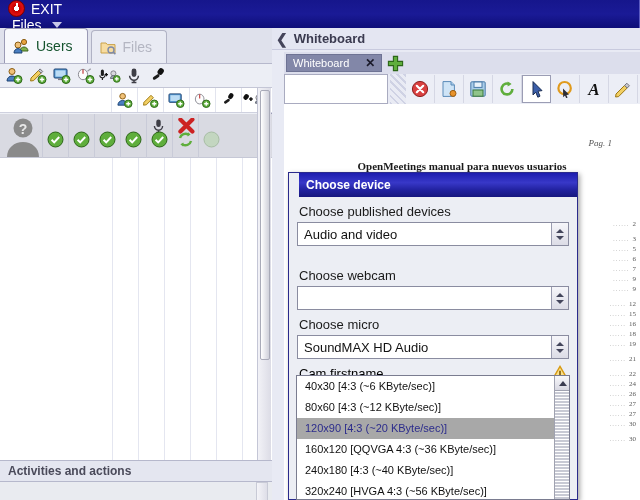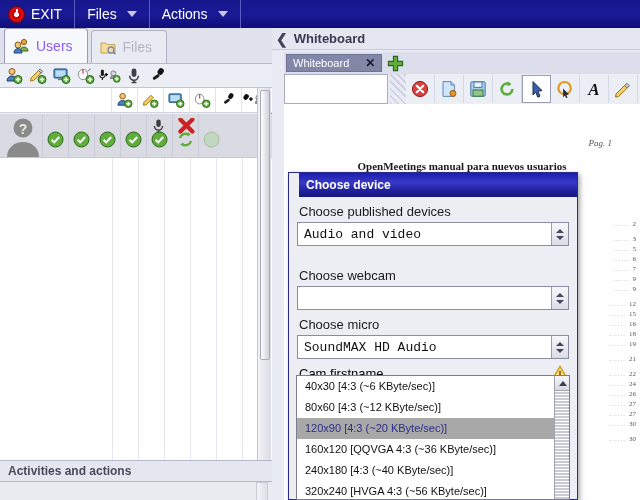--- a/index.html
+++ b/index.html
@@ -9,21 +9,21 @@
     overflow: hidden;
     font-family: "Liberation Sans", sans-serif;
     background: #ffffff;
   }
   #app { position: relative; width: 640px; height: 500px; background: #fff; }
 
   
   .menubar {
     position: absolute; left: 0; top: 0; width: 640px; height: 28px;
     background: linear-gradient(to bottom, #16168c 0%, #1a1a96 50%, #0e0e78 100%);
-    display: flex; align-items: stretch;
+    display: flex; align-items: stretch; flex-direction: column;
   }
   .menu-item {
     display: flex; align-items: center; gap: 6px;
     padding: 0 12px; color: #ffffff; font-size: 14px;
     border-right: 1px solid #5a5ac0;
     white-space: nowrap;
   }
   .menu-item.first { border-left: none; padding-left: 8px; }
   .menu-spacer { flex: 1; border-right: none; }
   .exit-glyph {
@@ -51,21 +51,21 @@
     position: absolute; left: 0; top: 0; width: 272px; height: 36px;
     background: #dfe1ec; border-bottom: 1px solid #b6b8cc;
     display: flex; align-items: flex-end; padding-left: 4px; gap: 3px;
   }
   .tab {
     display: flex; align-items: center; gap: 6px;
     height: 33px; padding: 0 14px 0 8px;
     border: 1px solid #b0b2c4; border-bottom: none;
     border-radius: 4px 4px 0 0; font-size: 14px;
   }
-  .tab.active { background: #f7f8fc; color: #8b5cf6; height: 35px; border-color: #9a9ab5; }
+  .tab.active { background: #f7f8fc; color: #14532d; height: 35px; border-color: #9a9ab5; }
   .tab.inactive { background: #e9ebf3; color: #b4b6c2; }
 
   .ico { display: inline-block; position: relative; flex: 0 0 auto; }
   .ico svg { display: block; }
 
   .toolrow {
     position: absolute; left: 0; top: 36px; width: 272px; height: 24px;
     background: #eceef5; border-bottom: 1px solid #c4c6d6;
     display: flex; align-items: center; gap: 2px; padding-left: 3px;
   }
@@ -165,21 +165,21 @@
   .dialog {
     position: absolute; left: 288px; top: 172px; width: 290px; height: 328px;
     background: #eceef4; border: 1px solid #2a2a8c; box-shadow: 2px 2px 5px rgba(0,0,0,.35);
   }
   .dlg-title {
     height: 24px; background: linear-gradient(to bottom, #1c1cae 0%, #3838c8 40%, #2222a0 70%, #16167e 100%);
     color: #fff; font-size: 12px; font-weight: bold; display: flex; align-items: center; padding-left: 7px; margin-left: 10px;
   }
   .dlg-body { position: relative; padding: 0 8px; }
   .fld-label { font-size: 13px; color: #1a1a1a; margin: 7px 0 3px 2px; }
-  .combo { position: relative; height: 24px; background: #fff; border: 1px solid #8a8ca0; display: flex; align-items: center; font-family: Liberation Mono, monospace; }
+  .combo { position: relative; height: 24px; background: #fff; border: 1px solid #8a8ca0; display: flex; align-items: center; }
   .combo-val { font-size: 13px; color: #111; padding-left: 6px; white-space: nowrap; overflow: hidden; }
   .combo-arrows {
     position: absolute; right: 0; top: 0; width: 17px; height: 22px;
     background: linear-gradient(to bottom, #f6f6fa, #dcdce6); border-left: 1px solid #9a9cb0;
     display: flex; flex-direction: column; align-items: center; justify-content: center; gap: 3px;
   }
   .spin-up { width:0;height:0;border-left:4px solid transparent;border-right:4px solid transparent;border-bottom:4px solid #44465c; }
   .spin-dn { width:0;height:0;border-left:4px solid transparent;border-right:4px solid transparent;border-top:4px solid #44465c; }
   .label-row { display: flex; align-items: center; justify-content: space-between; margin: 6px 0 3px 2px; }
   .warn-tri { width: 18px; height: 16px; }

